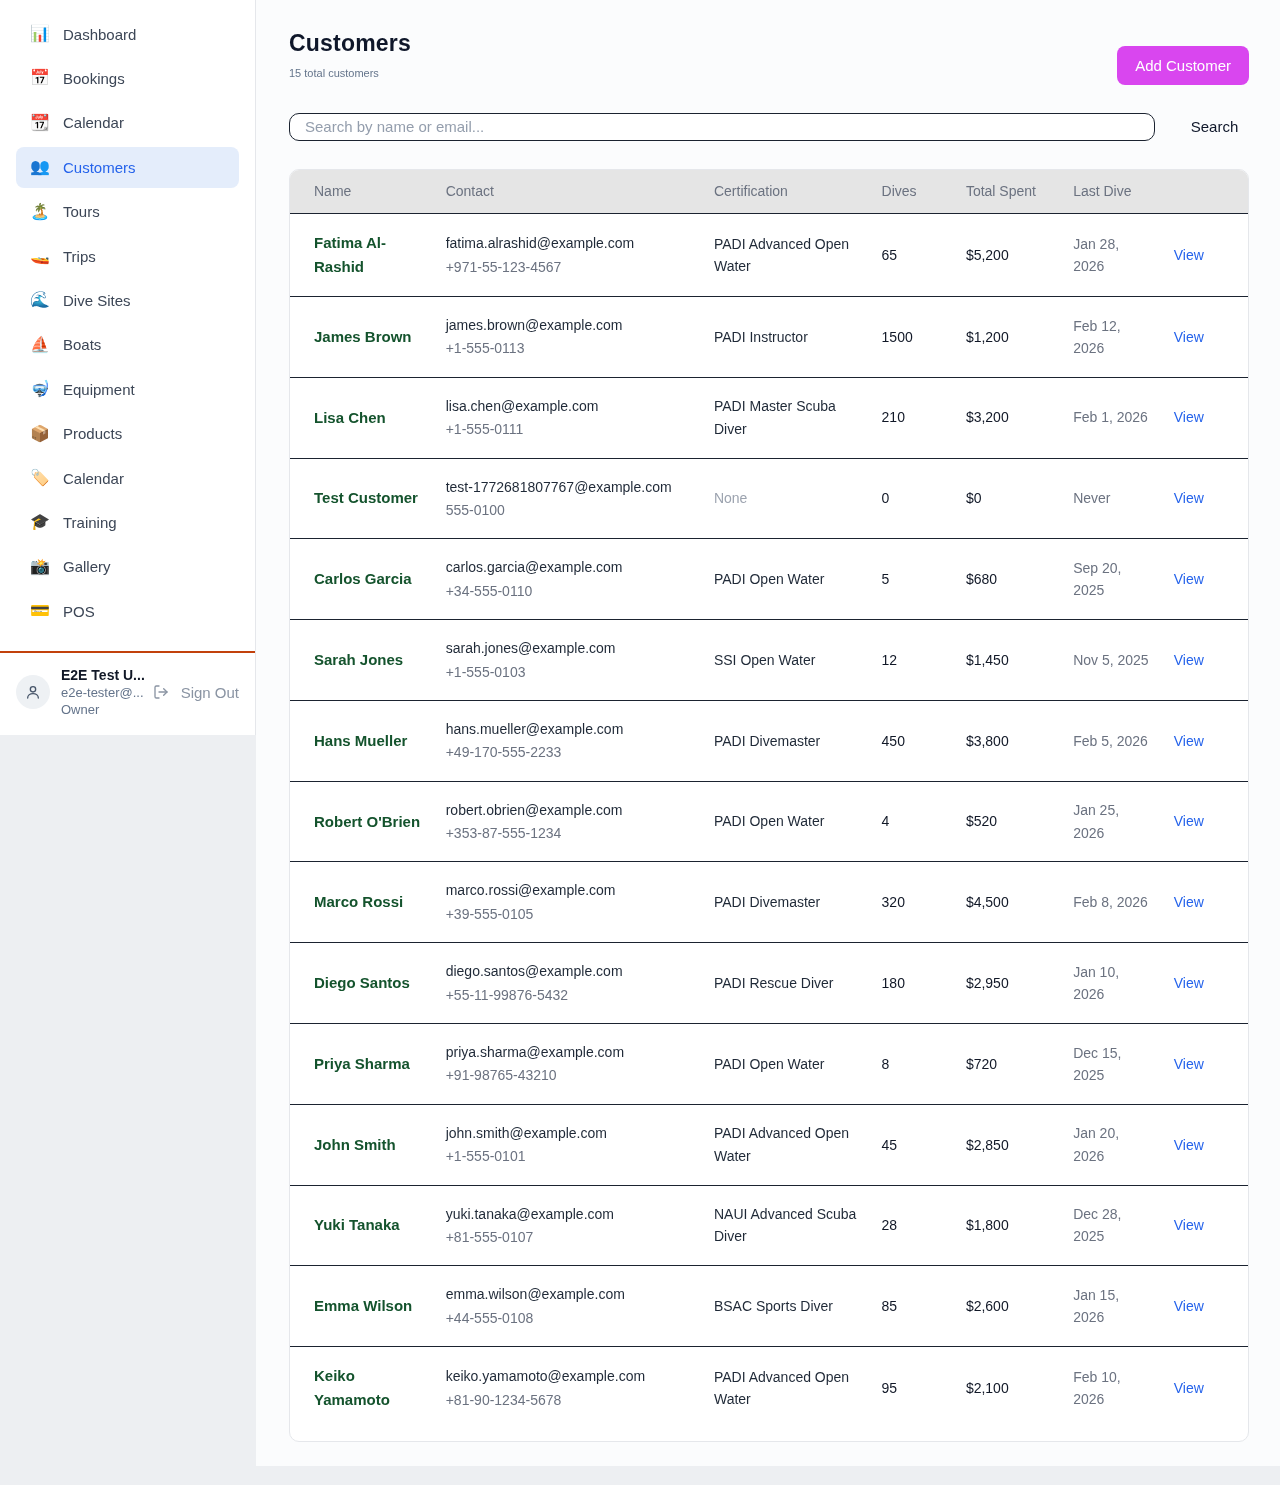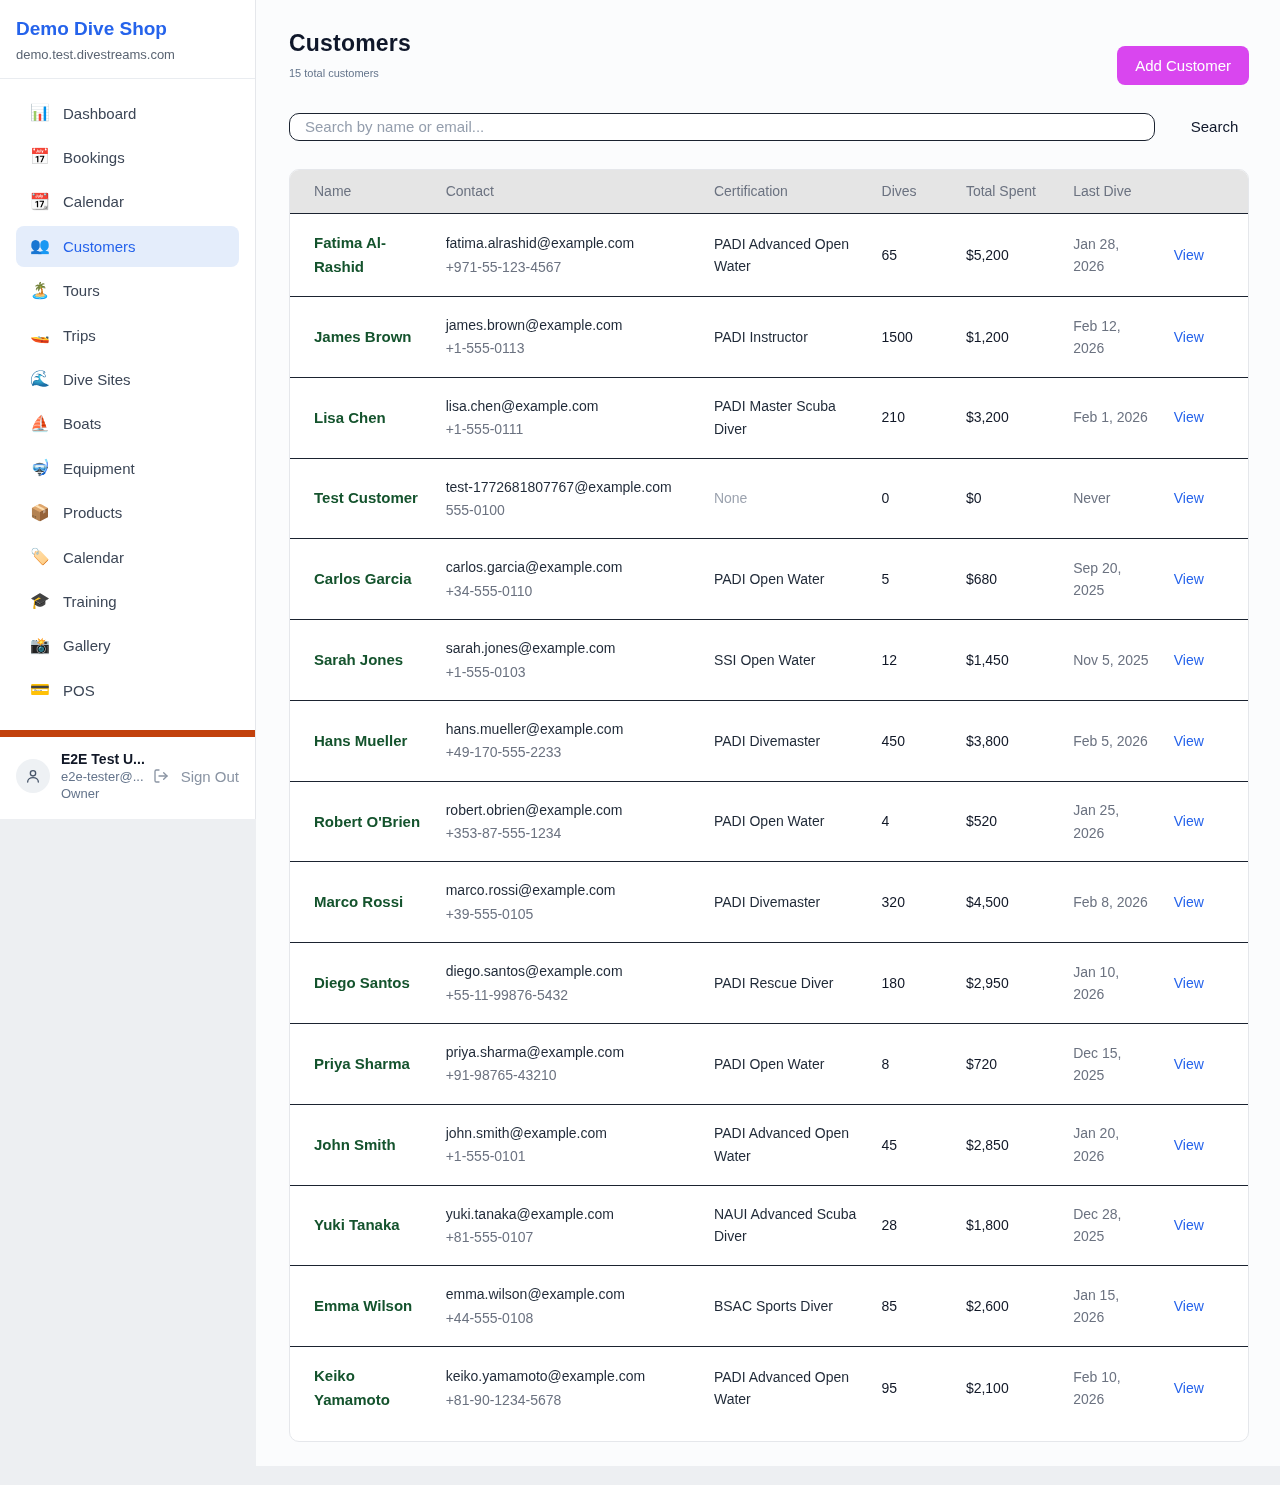--- a/index.html
+++ b/index.html
@@ -25,21 +25,21 @@
   .sb-nav { padding: 14px 16px 16px 16px; }
   .sb-item {
     display: flex; align-items: center; gap: 13px;
     padding: 9px 14px; border-radius: 8px;
     font-size: 15px; color: #3c4656; margin-bottom: 4px;
     cursor: pointer; line-height: 1.4;
   }
   .sb-item .ico { font-size: 16px; width: 20px; text-align: center; }
   .sb-item.active { background: #e4edfb; color: #2563eb; }
   .sb-footer {
-    border-top: 7px solid #c2410c;
+    border-top: 2px solid #c2410c;
     padding: 14px 16px 18px 16px;
     display: flex; align-items: center; gap: 11px;
   }
   .avatar {
     width: 34px; height: 34px; border-radius: 50%;
     background: #eef1f4; flex-shrink: 0;
     display: flex; align-items: center; justify-content: center;
   }
   .user-block { min-width: 0; }
   .user-name { font-size: 14px; font-weight: 700; color: #111827; white-space: nowrap; }
@@ -117,24 +117,20 @@
   .cert.muted { color: #9ca3af; }
   .last-dive { color: #6b7280; }
   .view-link { color: #2563eb; font-size: 14px; font-weight: 500; text-decoration: none; cursor: pointer; }
 </style>
 </head>
 <body>
 
 <div class="app">
 
   <aside class="sidebar">
-    <div class="sb-header">
-      <div class="sb-title">Demo Dive Shop</div>
-      <div class="sb-domain">demo.test.divestreams.com</div>
-    </div>
     <nav class="sb-nav">
   <div class="sb-item">
     <span class="ico">📊</span>
     <span class="lbl">Dashboard</span>
   </div>
 
   <div class="sb-item">
     <span class="ico">📅</span>
     <span class="lbl">Bookings</span>
   </div>

